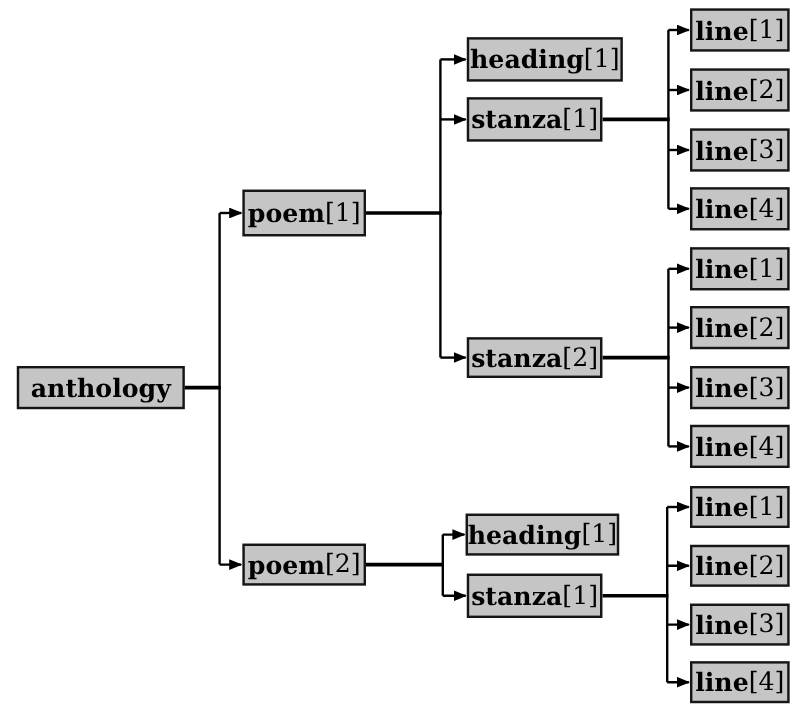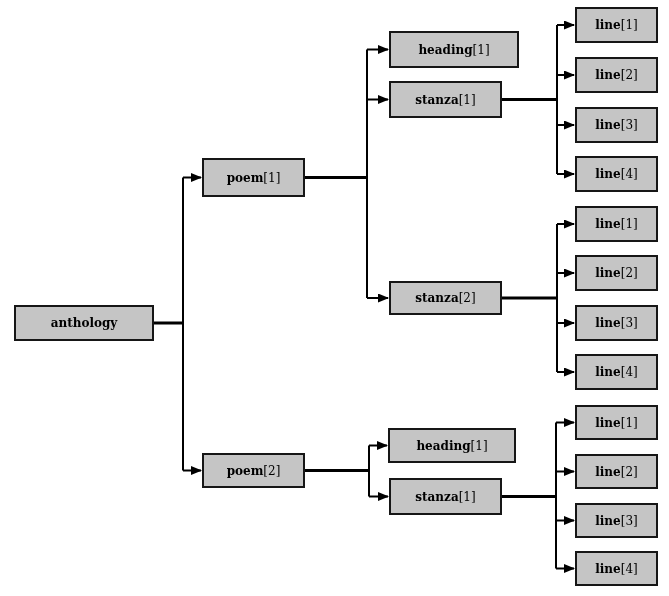--- a/index.html
+++ b/index.html
@@ -20,21 +20,21 @@
   }
   .node {
     position: absolute;
     box-sizing: border-box;
     background: #c5c5c5;
     border: 2px solid #161616;
     display: flex;
     align-items: center;
     justify-content: center;
     white-space: nowrap;
-    font-size: 12px;
+    font-size: 21px;
     color: #000000;
     line-height: 1;
   }
   .node .tag { font-weight: bold; }
   .node .idx { font-weight: normal; }
 </style>
 </head>
 <body style="background: rgb(255, 255, 255);">
 
 <div id="diagram">

